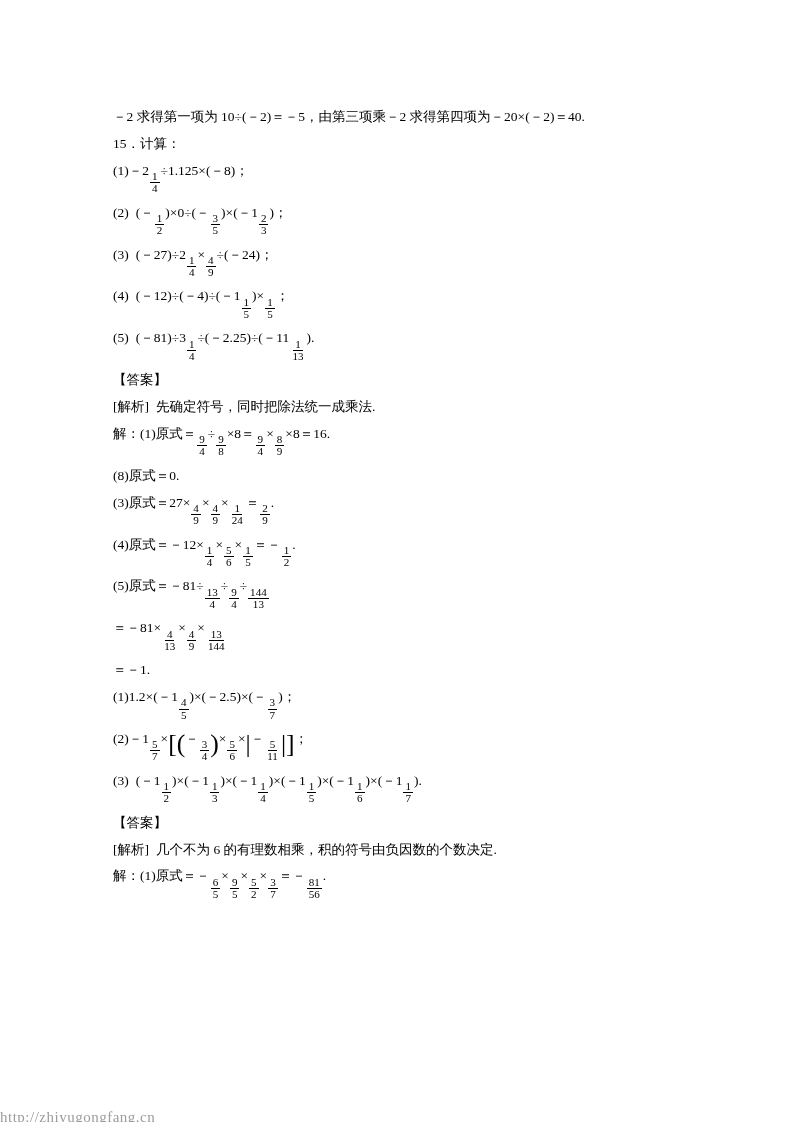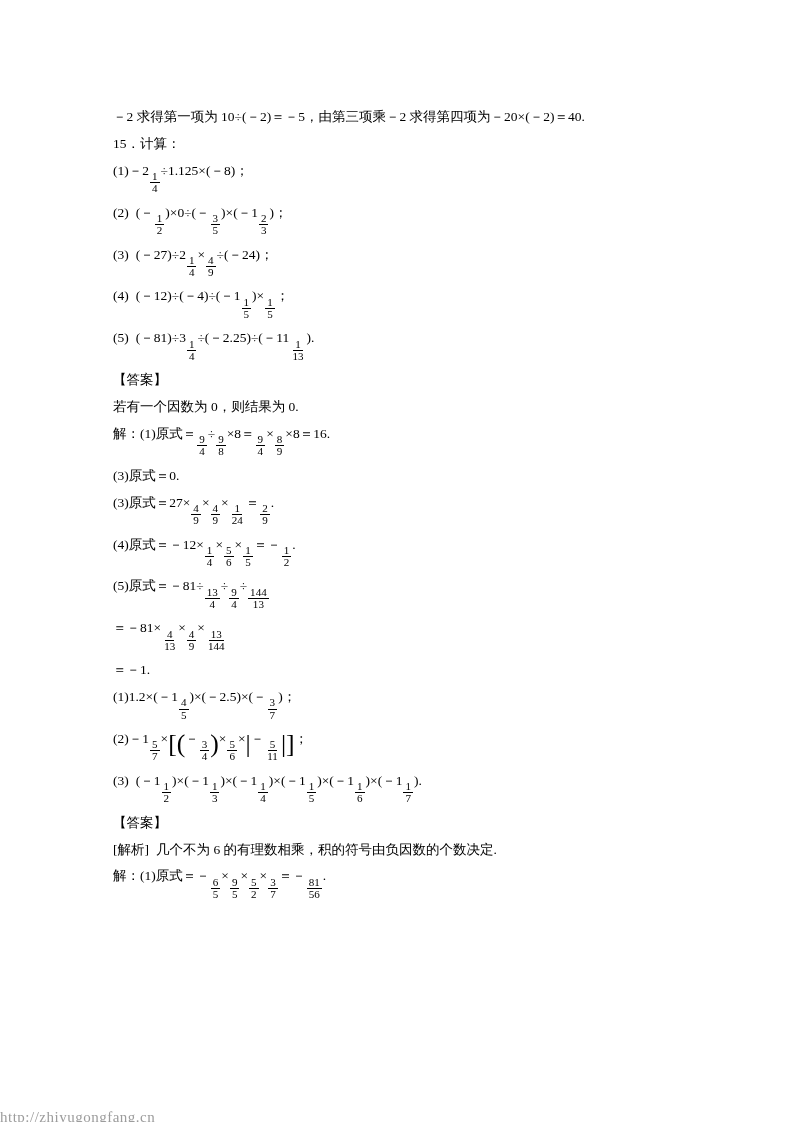--- a/index.html
+++ b/index.html
@@ -147,43 +147,43 @@
         </span>÷(－2.25)÷(－11<span class="frac">
           <span class="num">1</span>
           <span class="den">13</span>
         </span>).
     </div>
 
     <div class="line">
       <span>【答案】</span>
     </div>
 
-
-    <div class="line">
-      <span>若有一个因数为 0，则结果为 0.</span>
-    </div>
+    <div class="line">
+      <span class="tagbox">[解析]</span><span class="sp"></span><span>先确定符号，同时把除法统一成乘法.</span>
+    </div>
+
 
     <div class="line">
       <span>解：</span>(1)原式＝<span class="frac">
           <span class="num">9</span>
           <span class="den">4</span>
         </span>÷<span class="frac">
           <span class="num">9</span>
           <span class="den">8</span>
         </span>×8＝<span class="frac">
           <span class="num">9</span>
           <span class="den">4</span>
         </span>×<span class="frac">
           <span class="num">8</span>
           <span class="den">9</span>
         </span>×8＝16.
     </div>
 
     <div class="line">
-      <span>(3)原式＝0.</span>
+      <span>(8)原式＝0.</span>
     </div>
 
     <div class="line">
       (3)原式＝27×<span class="frac">
           <span class="num">4</span>
           <span class="den">9</span>
         </span>×<span class="frac">
           <span class="num">4</span>
           <span class="den">9</span>
         </span>×<span class="frac">

